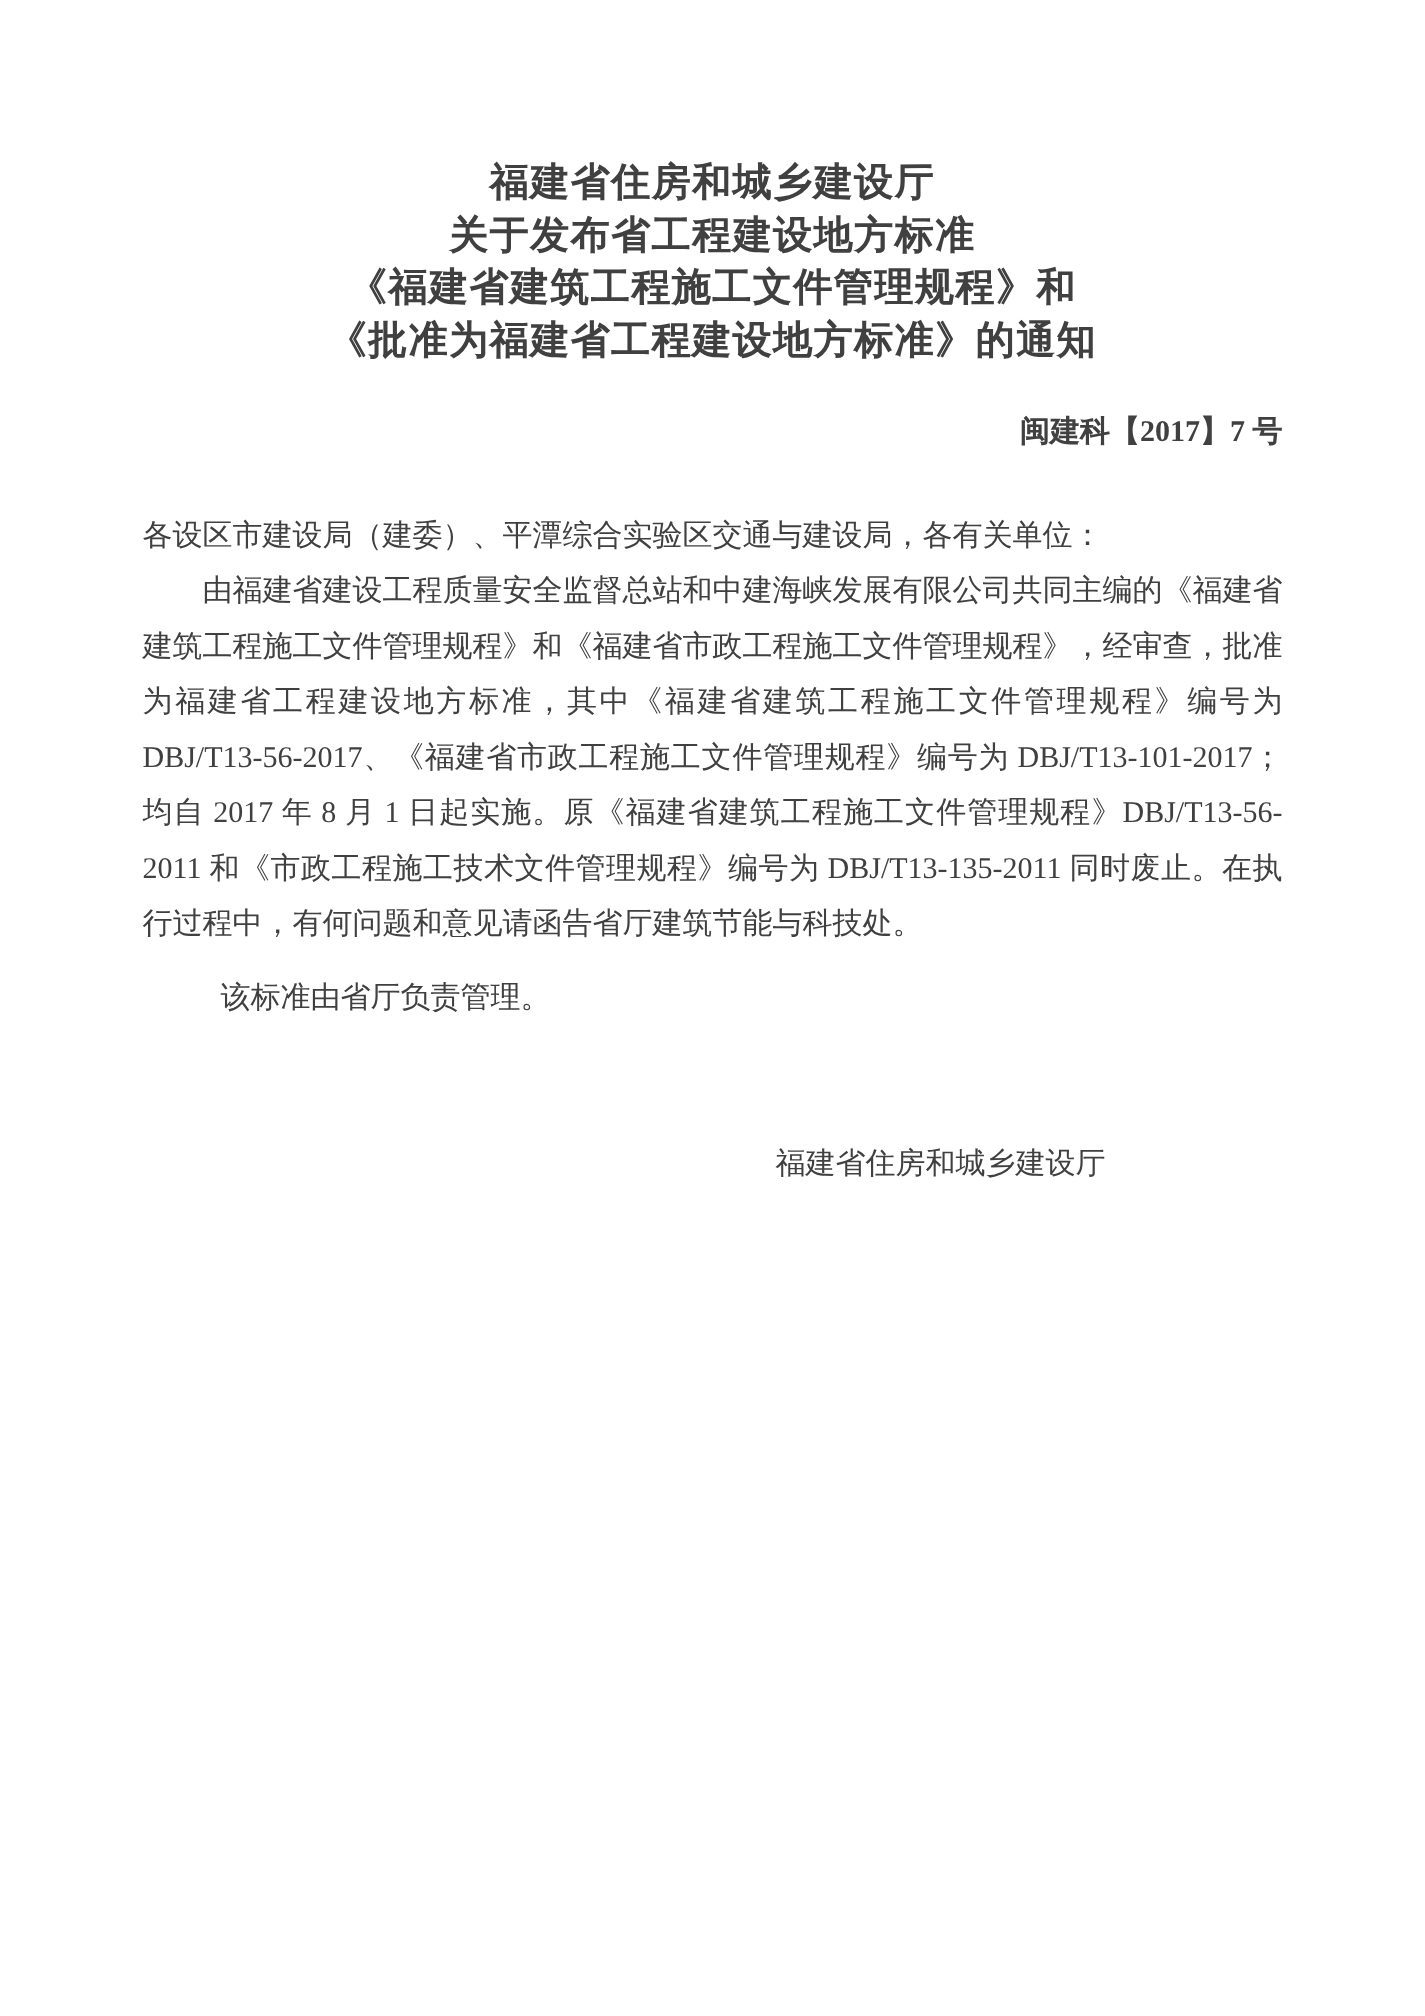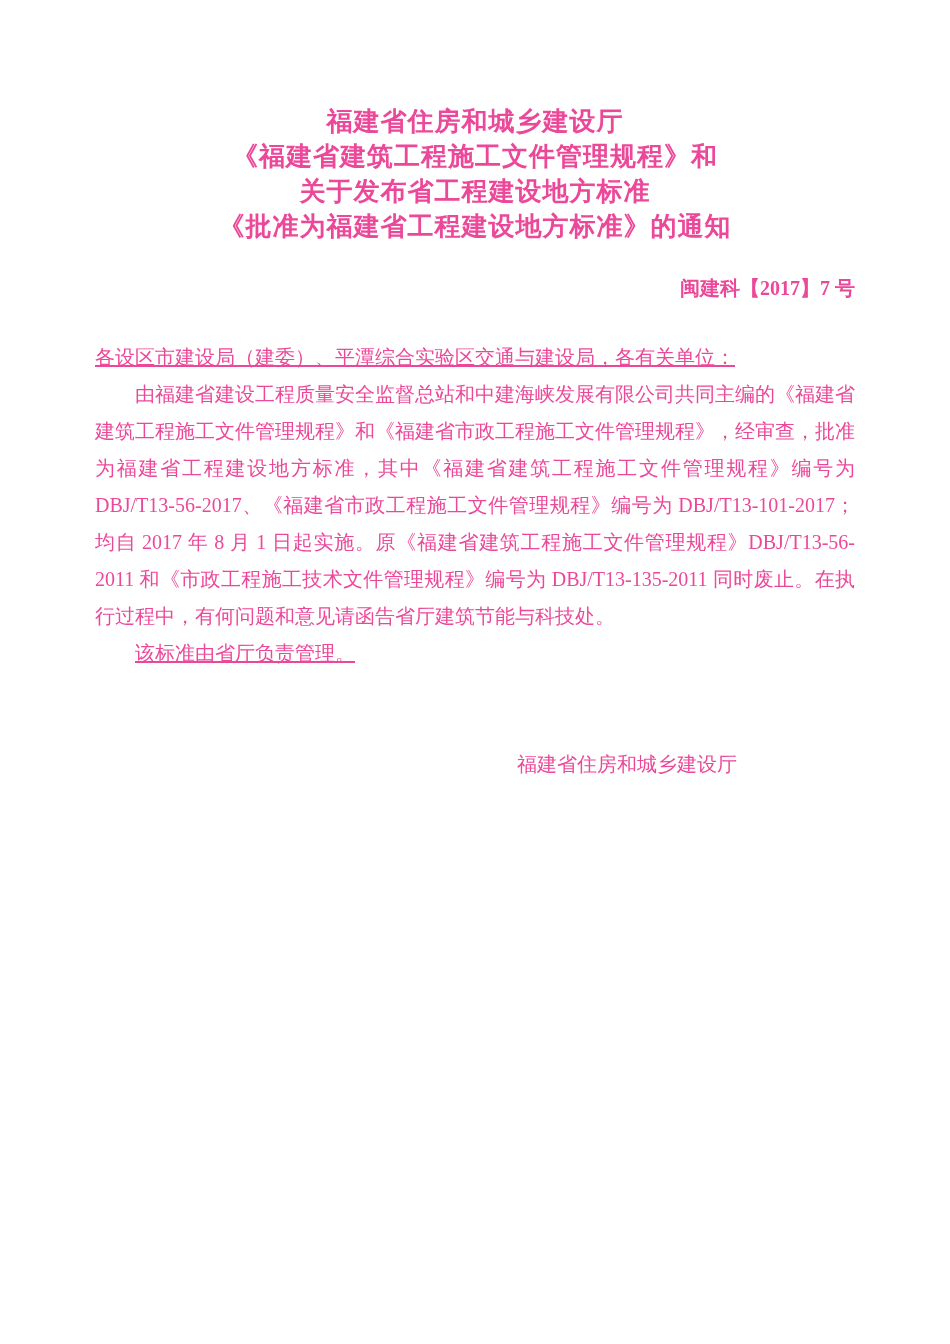--- a/index.html
+++ b/index.html
@@ -6,21 +6,21 @@
     margin: 0;
     padding: 0;
     background: #ffffff;
   }
   .page {
     position: relative;
     width: 950px;
     height: 1344px;
     margin: 0 auto;
     background: #ffffff;
-    color: #ec4899;
+    color: #404040;
     font-family: "Liberation Serif", "DejaVu Serif", serif;
     overflow: hidden;
     box-sizing: border-box;
     padding: 104px 95px 0 95px;
   }
   .title-block {
     text-align: center;
   }
   .title-line {
     font-size: 26px;
@@ -33,36 +33,34 @@
     margin-top: 26px;
     text-align: right;
     font-size: 20px;
     font-weight: bold;
     line-height: 37px;
   }
   .salutation {
     margin-top: 32px;
     font-size: 20px;
     line-height: 37px;
-    text-decoration: underline;
   }
   .body-para {
     font-size: 20px;
     line-height: 37px;
     text-align: justify;
     text-indent: 2em;
     margin: 0;
     word-break: break-word;
   }
   .closing-para {
     font-size: 20px;
     line-height: 37px;
     text-indent: 2em;
-    margin: 0;
-    text-decoration: underline;
+    margin: 12px;
   }
   .signature-block {
     margin-top: 74px;
     margin-left: auto;
     margin-right: 78px;
     width: 300px;
     text-align: center;
     font-size: 20px;
     line-height: 37px;
   }
@@ -73,22 +71,22 @@
     white-space: nowrap;
   }
 </style>
 </head>
 <body>
 
 <div class="page">
 
   <div class="title-block">
     <div class="title-line">福建省住房和城乡建设厅</div>
+    <div class="title-line">关于发布省工程建设地方标准</div>
     <div class="title-line">《福建省建筑工程施工文件管理规程》和</div>
-    <div class="title-line">关于发布省工程建设地方标准</div>
     <div class="title-line">《批准为福建省工程建设地方标准》的通知</div>
   </div>
 
   <div class="doc-number">闽建科【2017】7 号</div>
 
   <div class="salutation">各设区市建设局（建委）、平潭综合实验区交通与建设局，各有关单位：</div>
 
   <p class="body-para">由福建省建设工程质量安全监督总站和中建海峡发展有限公司共同主编的《福建省建筑工程施工文件管理规程》和《福建省市政工程施工文件管理规程》，经审查，批准为福建省工程建设地方标准，其中《福建省建筑工程施工文件管理规程》编号为 DBJ/T13-56-2017、《福建省市政工程施工文件管理规程》编号为 DBJ/T13-101-2017；均自 2017 年 8 月 1 日起实施。原《福建省建筑工程施工文件管理规程》DBJ/T13-56-2011 和《市政工程施工技术文件管理规程》编号为 DBJ/T13-135-2011 同时废止。在执行过程中，有何问题和意见请函告省厅建筑节能与科技处。</p>
 
   <p class="closing-para">该标准由省厅负责管理。</p>

